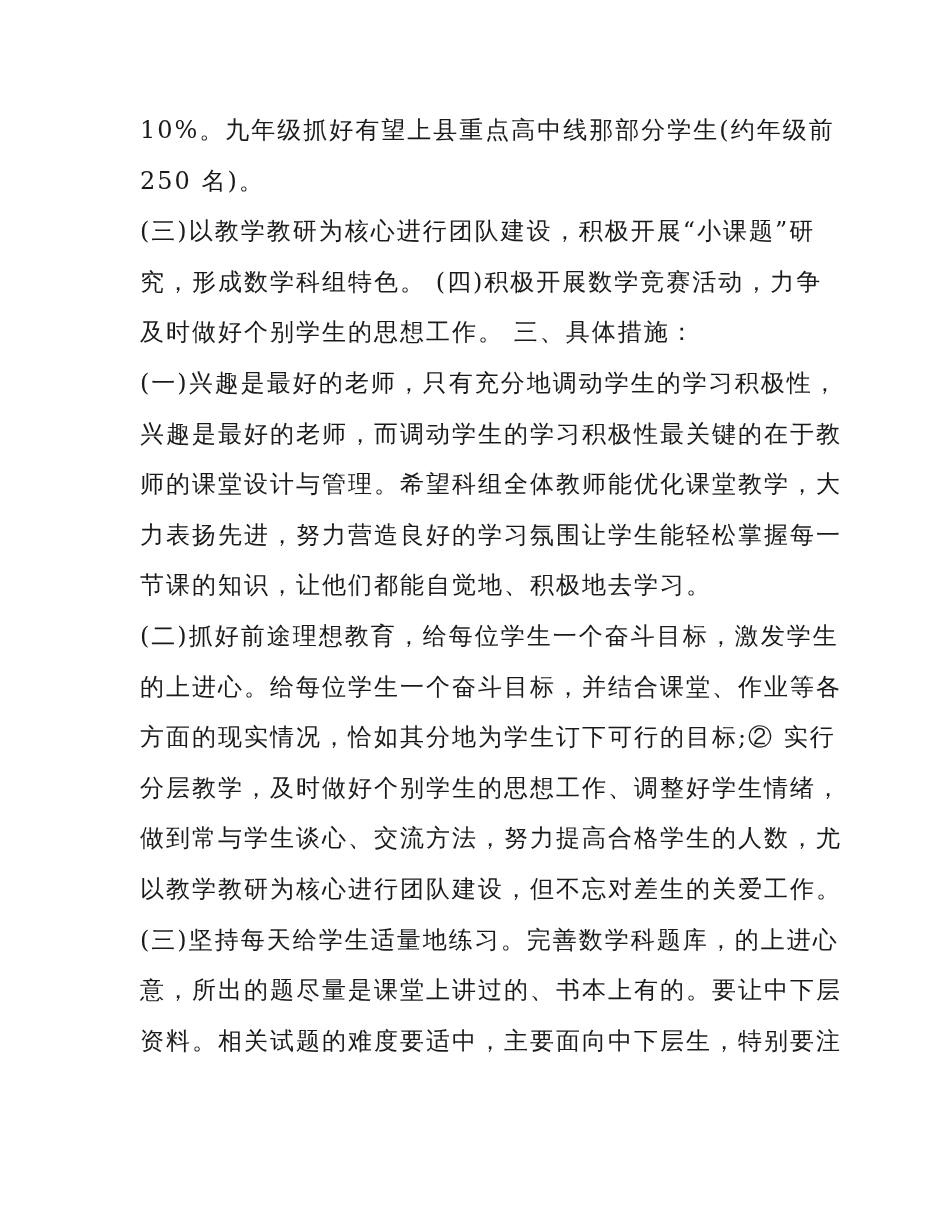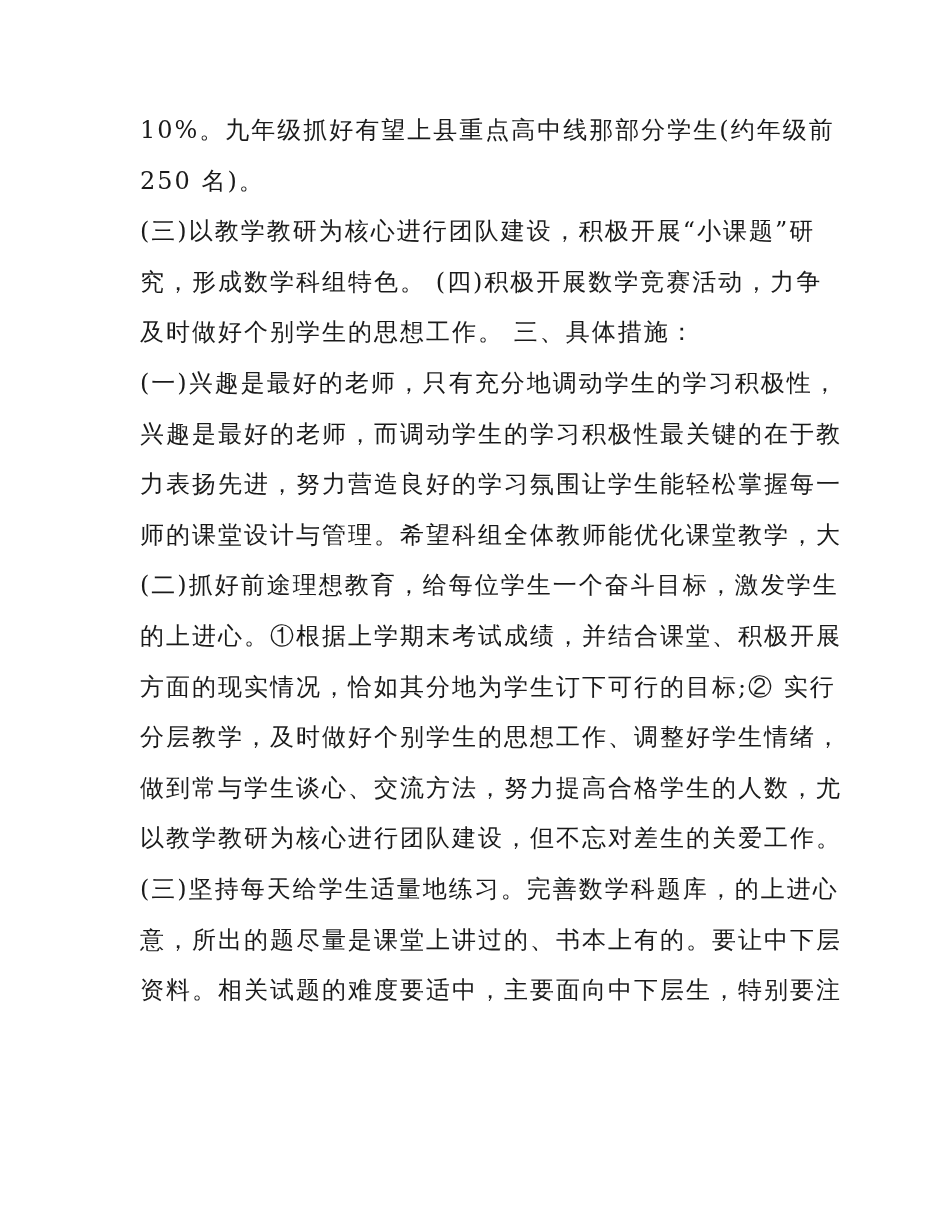--- a/index.html
+++ b/index.html
@@ -26,24 +26,25 @@
 
 <div class="page">
   <div class="content">
     <div class="line">10%。九年级抓好有望上县重点高中线那部分学生(约年级前</div>
     <div class="line">250 名)。</div>
     <div class="line">(三)以教学教研为核心进行团队建设，积极开展“小课题”研</div>
     <div class="line">究，形成数学科组特色。 (四)积极开展数学竞赛活动，力争</div>
     <div class="line">及时做好个别学生的思想工作。 三、具体措施：</div>
     <div class="line">(一)兴趣是最好的老师，只有充分地调动学生的学习积极性，</div>
     <div class="line">兴趣是最好的老师，而调动学生的学习积极性最关键的在于教</div>
+    <div class="line">师的课堂设计与管理。希望科组全体教师能优化课堂教学，大</div>
     <div class="line">力表扬先进，努力营造良好的学习氛围让学生能轻松掌握每一</div>
-    <div class="line">师的课堂设计与管理。希望科组全体教师能优化课堂教学，大</div>
+    <div class="line">节课的知识，让他们都能自觉地、积极地去学习。</div>
     <div class="line">(二)抓好前途理想教育，给每位学生一个奋斗目标，激发学生</div>
-    <div class="line">的上进心。①根据上学期末考试成绩，并结合课堂、积极开展</div>
+    <div class="line">的上进心。给每位学生一个奋斗目标，并结合课堂、作业等各</div>
     <div class="line">方面的现实情况，恰如其分地为学生订下可行的目标;② 实行</div>
     <div class="line">分层教学，及时做好个别学生的思想工作、调整好学生情绪，</div>
     <div class="line">做到常与学生谈心、交流方法，努力提高合格学生的人数，尤</div>
     <div class="line">以教学教研为核心进行团队建设，但不忘对差生的关爱工作。</div>
     <div class="line">(三)坚持每天给学生适量地练习。完善数学科题库，的上进心</div>
     <div class="line">意，所出的题尽量是课堂上讲过的、书本上有的。要让中下层</div>
     <div class="line">资料。相关试题的难度要适中，主要面向中下层生，特别要注</div>
   </div>
 </div>
 

